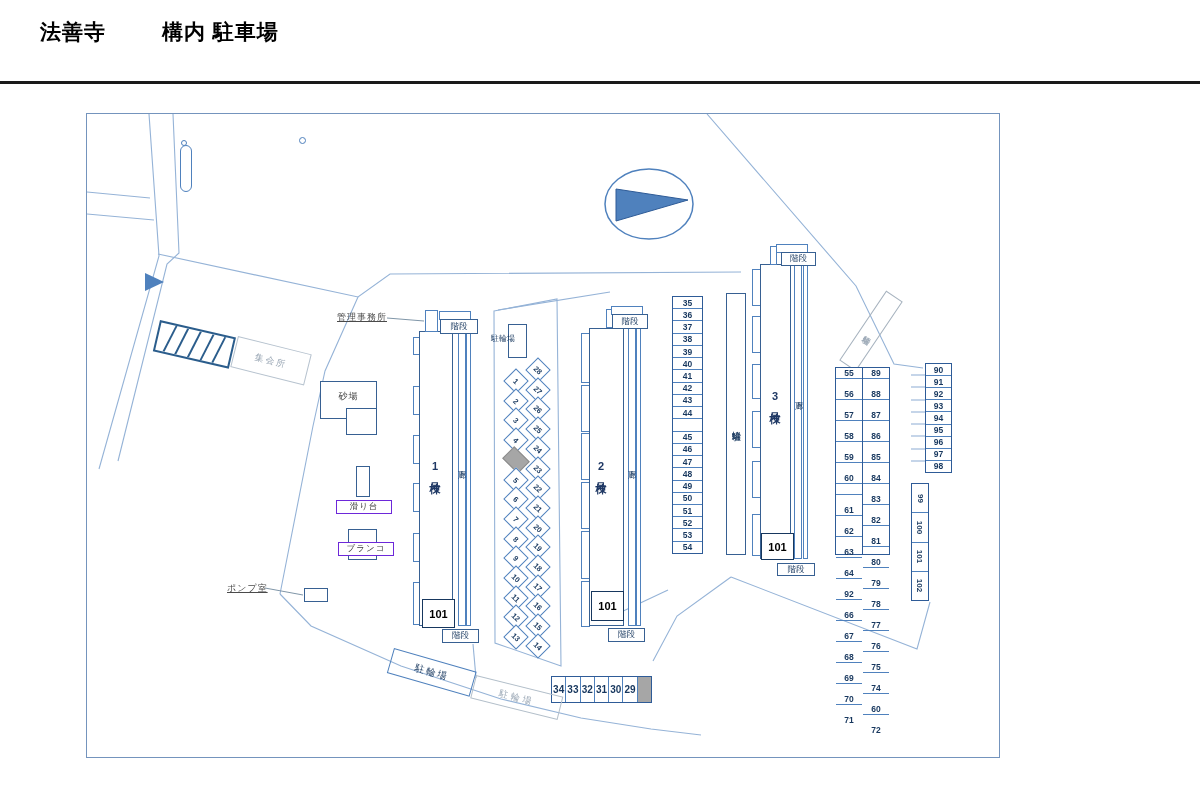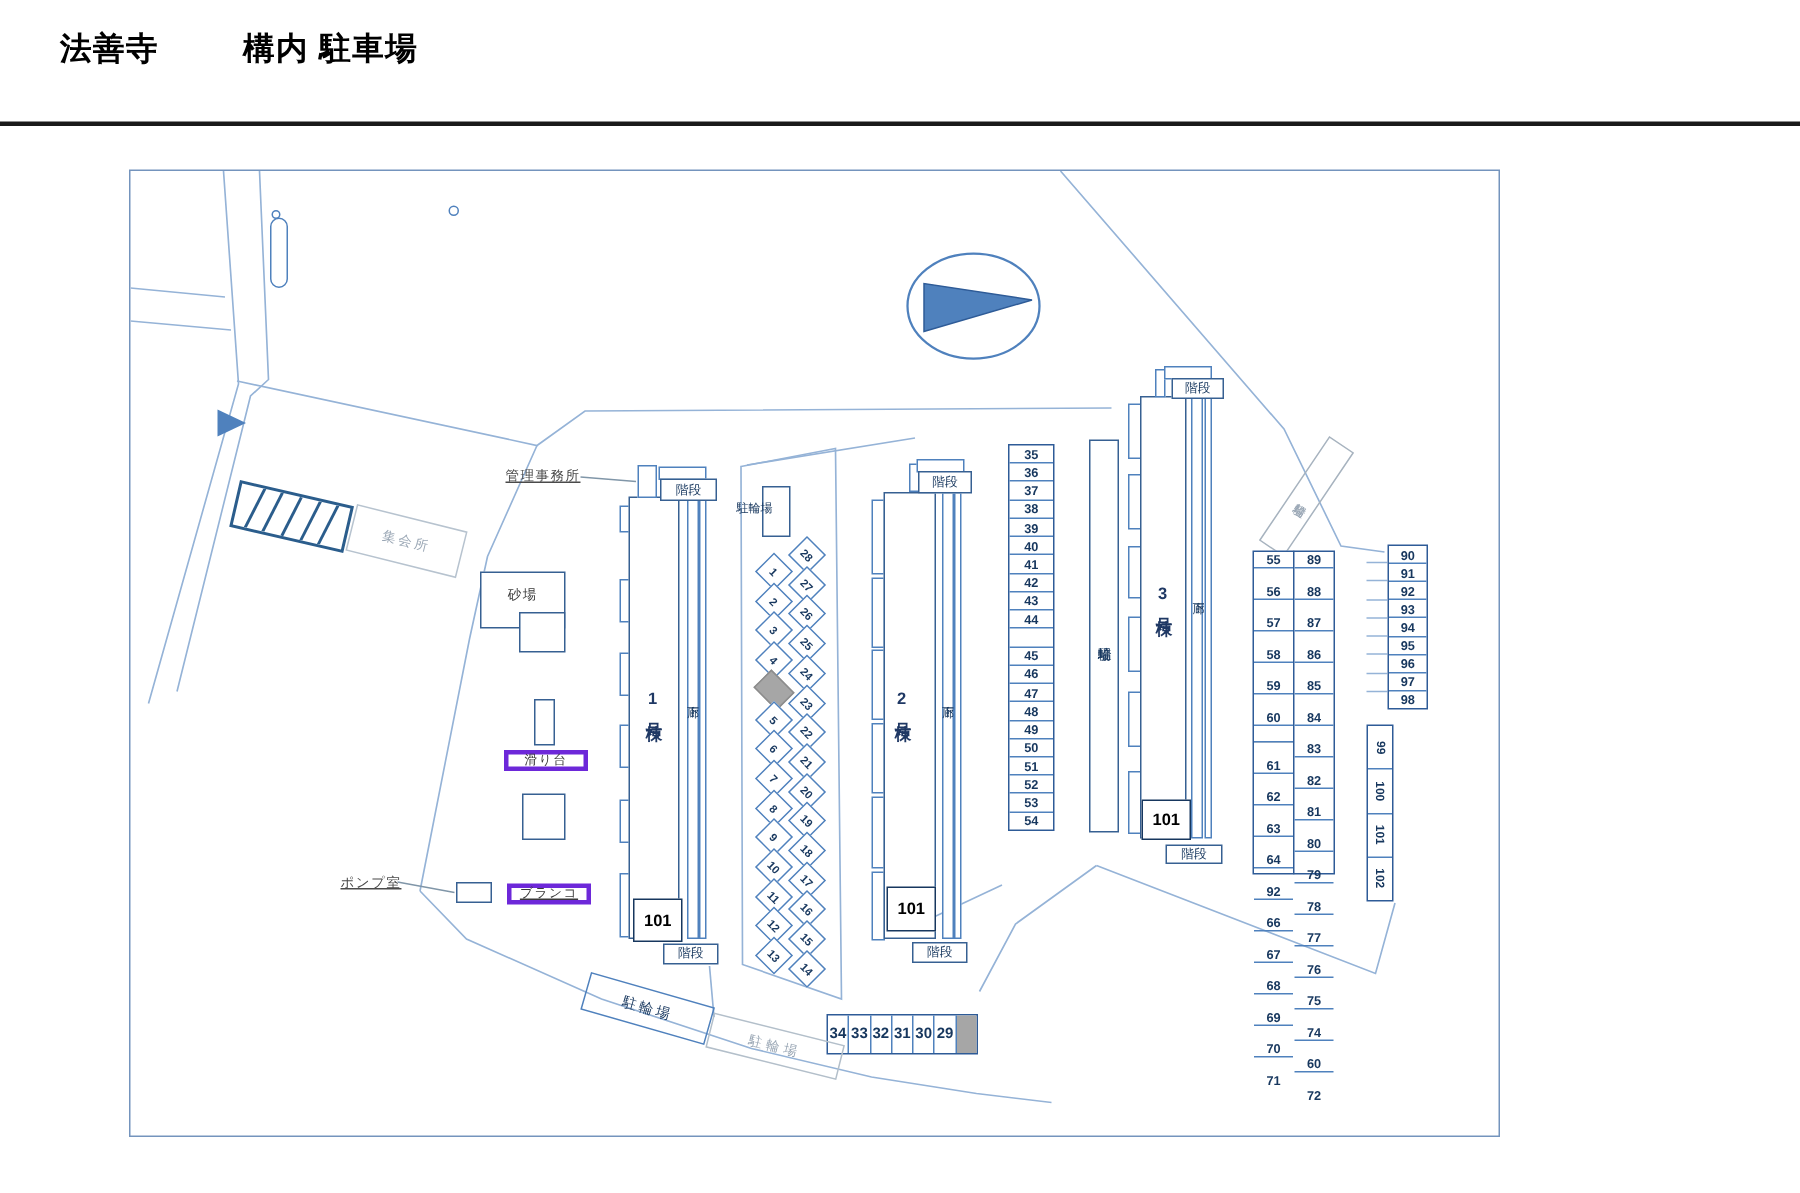--- a/index.html
+++ b/index.html
@@ -33,35 +33,35 @@
                font-size:11px;font-weight:600;color:#1f3864;letter-spacing:1px;}
   .scroll-roll{border:1.2px solid #4f81bd;border-radius:6px;background:#fff;}
   .scroll-dot{border:1.2px solid #4f81bd;border-radius:50%;background:#fff;}
   
   .vcol{border:1.4px solid #2e5b97;background:#fff;display:flex;flex-direction:column;box-sizing:border-box;}
   .vcol .cell{flex:1;border-bottom:1px solid #4f81bd;display:flex;align-items:center;justify-content:center;
               font-size:8.5px;font-weight:700;color:#17375e;}
   .vcol .cell:last-child{border-bottom:none;}
   .cell.gray{background:#a6a6a6;}
   .tbl2{position:absolute;display:flex;}
-  .tbl2 .vcol{position:relative;width:28px;height:216px;gap:10px;}
+  .tbl2 .vcol{position:relative;width:28px;height:188px;gap:10px;}
   .tbl2 .vcol+.vcol{margin-left:-1px;}
   .hrow{display:flex;flex-direction:row;}
   .hrow .cell{flex:1;border-bottom:none;border-right:1px solid #4f81bd;font-size:10px;}
   .hrow .cell:last-child{border-right:none;}
   #col99102 .cell span{transform:rotate(90deg);display:block;font-size:8px;}
   
   .diamond{position:absolute;width:16px;height:16px;border:1px solid #4f81bd;background:#fff;
            transform:translate(-50%,-50%) rotate(45deg);display:flex;align-items:center;justify-content:center;}
   .diamond span{font-size:7.5px;font-weight:700;color:#17375e;}
   .diamond.gray{background:#a6a6a6;border-color:#8c8c8c;width:20px;height:15px;}
   
   .rotbox{position:absolute;box-sizing:border-box;display:flex;align-items:center;justify-content:center;}
   .graytext{color:#9aa7b5;}
-  .lblbox{border:3px solid #6d28d9;background:#fff;display:flex;align-items:center;justify-content:center;
+  .lblbox{border:1px solid #6d28d9;background:#fff;display:flex;align-items:center;justify-content:center;
           font-size:8.5px;color:#3a3a3a;letter-spacing:1px;}
   .callout{position:absolute;font-size:9px;color:#4a4a4a;text-decoration:underline;letter-spacing:1px;white-space:nowrap;}
   .slots6{display:flex;width:100%;height:100%;transform:skewX(-14deg);}
   .slots6 div{flex:1;border-right:2px solid #2b5d8c;}
   .slots6 div:last-child{border-right:none;}
 </style>
 </head>
 <body>
 
 <div class="page">
@@ -134,21 +134,21 @@
     <div class="rotbox graytext" style="left:151px;top:222px;width:76px;height:32px;border:1px solid #b7c3cf;transform:rotate(14deg);transform-origin:left top;font-size:9px;letter-spacing:2px;">集会所</div>
 
     <div class="callout" style="left:250px;top:197px;">管理事務所</div>
 
     <div class="abs b" style="left:233px;top:267px;width:57px;height:38px;"></div>
     <div class="abs b" style="left:259px;top:294px;width:31px;height:27px;"></div>
     <div class="abs" style="left:233px;top:276px;width:57px;text-align:center;font-size:9px;color:#3a3a3a;letter-spacing:1px;">砂場</div>
     <div class="abs b" style="left:269px;top:352px;width:14px;height:31px;"></div>
     <div class="abs lblbox" style="left:249px;top:386px;width:56px;height:14px;">滑り台</div>
     <div class="abs b" style="left:261px;top:415px;width:29px;height:31px;"></div>
-    <div class="abs lblbox" style="left:251px;top:475px;width:56px;height:14px;text-decoration:underline;">ブランコ</div>
+    <div class="abs lblbox" style="left:251px;top:428px;width:56px;height:14px;">ブランコ</div>
     <div class="callout" style="left:140px;top:468px;">ポンプ室</div>
     <div class="abs b" style="left:217px;top:474px;width:24px;height:14px;"></div>
 
     <div class="abs bthin" style="left:326px;top:223px;width:9px;height:18px;"></div>
     <div class="abs bthin" style="left:326px;top:272px;width:9px;height:29px;"></div>
     <div class="abs bthin" style="left:326px;top:321px;width:9px;height:29px;"></div>
     <div class="abs bthin" style="left:326px;top:369px;width:9px;height:29px;"></div>
     <div class="abs bthin" style="left:326px;top:419px;width:9px;height:29px;"></div>
     <div class="abs bthin" style="left:326px;top:468px;width:9px;height:43px;"></div>
     <div class="abs b" style="left:332px;top:217px;width:34px;height:295px;border-width:1.4px;"></div>

